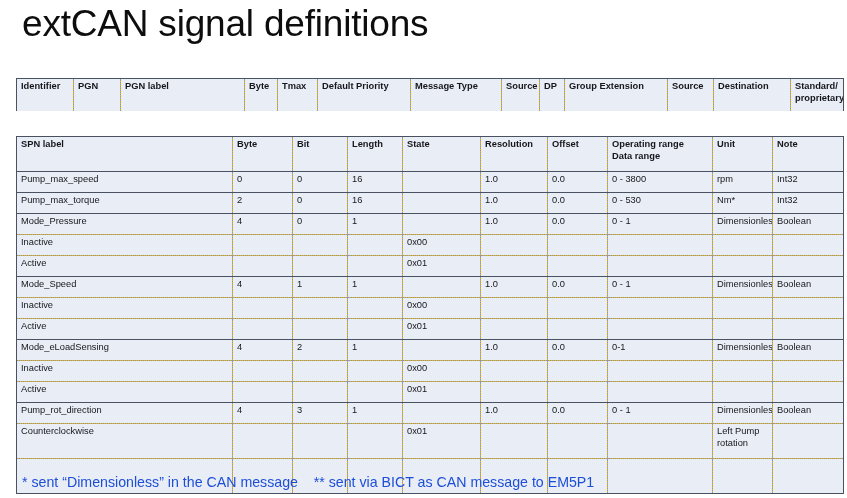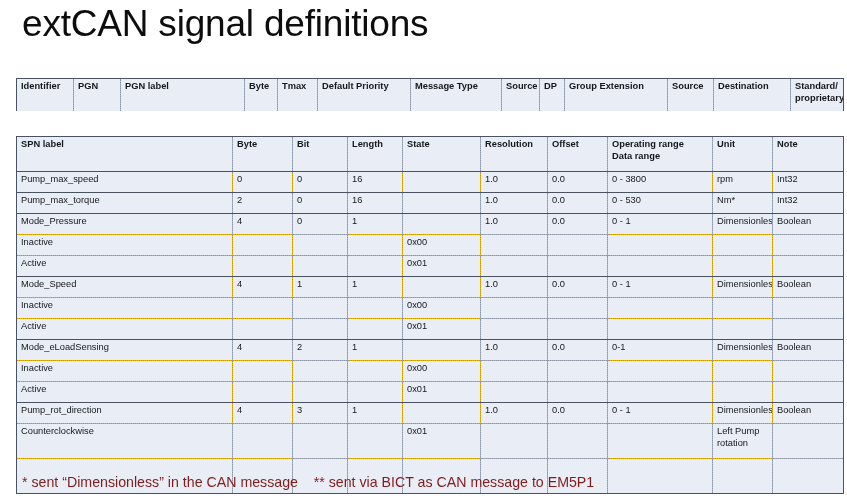--- a/index.html
+++ b/index.html
@@ -97,21 +97,21 @@
   .left-edge { border-left: 1.6px solid #4a5160 !important; }
   .right-edge { border-right: 1.6px solid #4a5160 !important; }
 
   
   .footnote {
     position: absolute;
     left: 22px;
     top: 474px;
     font-size: 14.2px;
     font-weight: 400;
-    color: #7f1d1d;
+    color: #1d4ed8;
     white-space: pre;
   }
 </style>
 </head>
 <body>
 
 <div class="slide">
 
   <div class="title">extCAN signal definitions</div>
 

